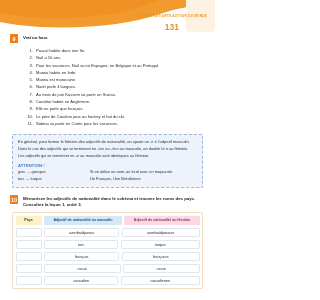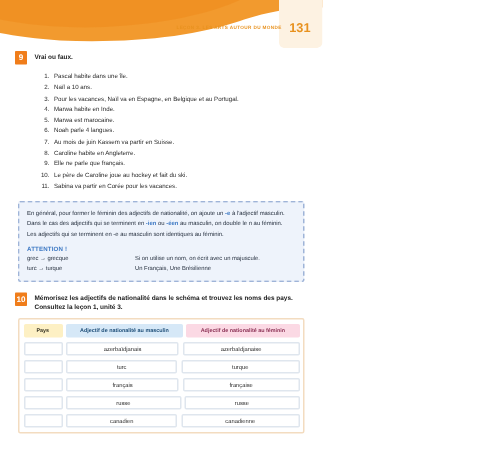--- a/index.html
+++ b/index.html
@@ -24,20 +24,21 @@
   }
   .banner-svg { display: block; }
 
   .header-meta {
     position: absolute;
     top: 14px;
     right: 8px;
     display: flex;
     align-items: center;
     gap: 5px;
+    flex-direction: column;
   }
   .lesson-title {
     font-size: 3.1px;
     letter-spacing: 0.25px;
     color: #e8921f;
     font-weight: bold;
     text-transform: uppercase;
     white-space: nowrap;
   }
   .page-number {

